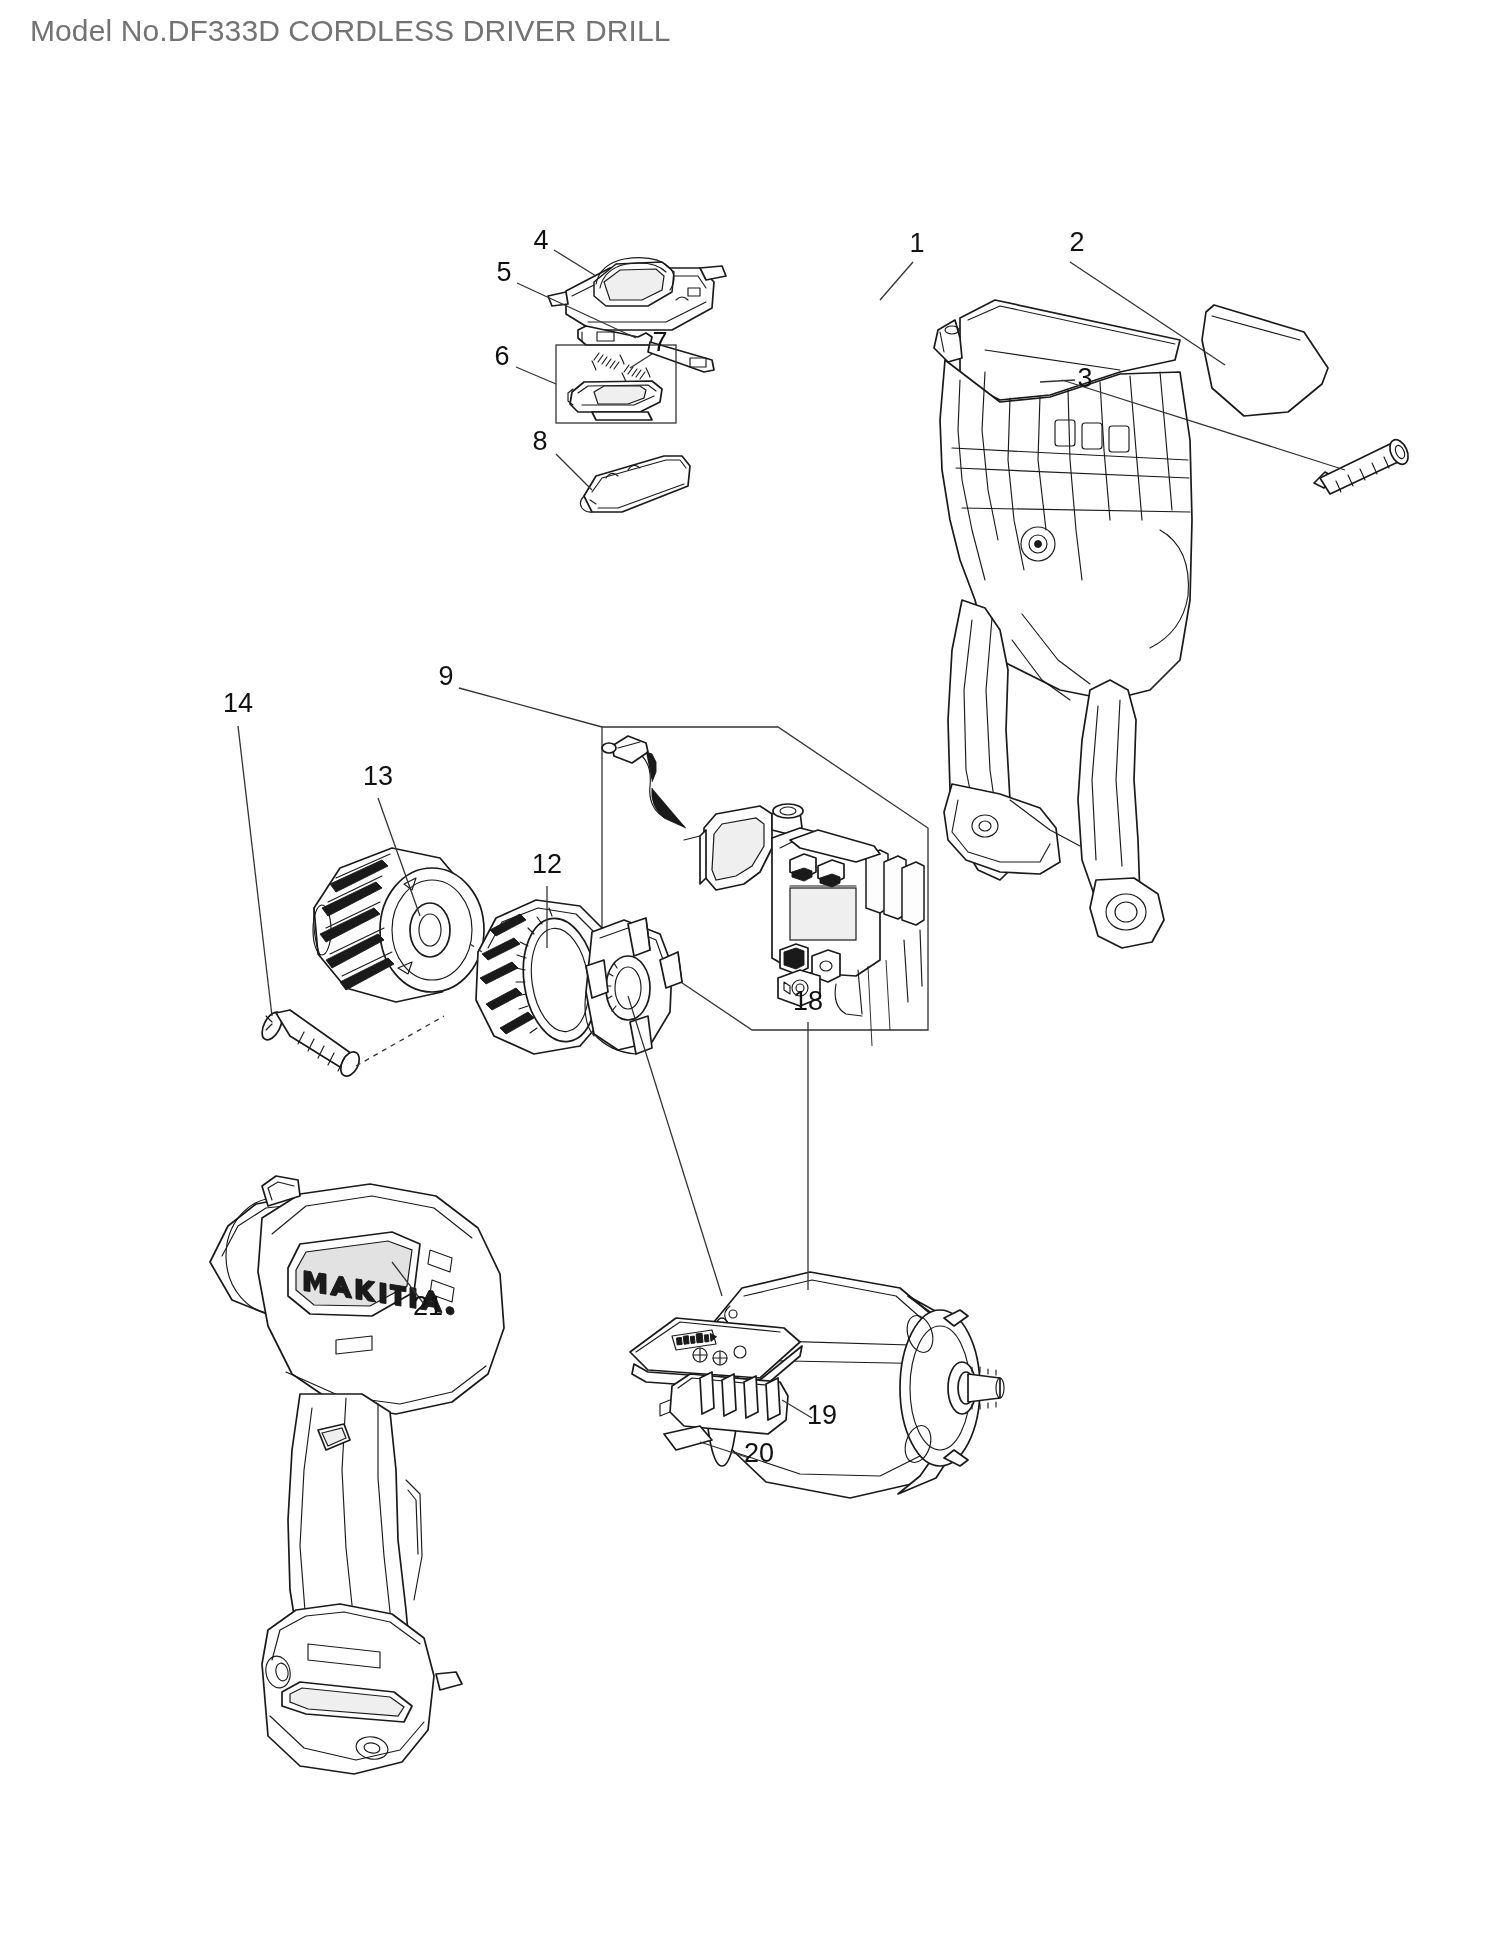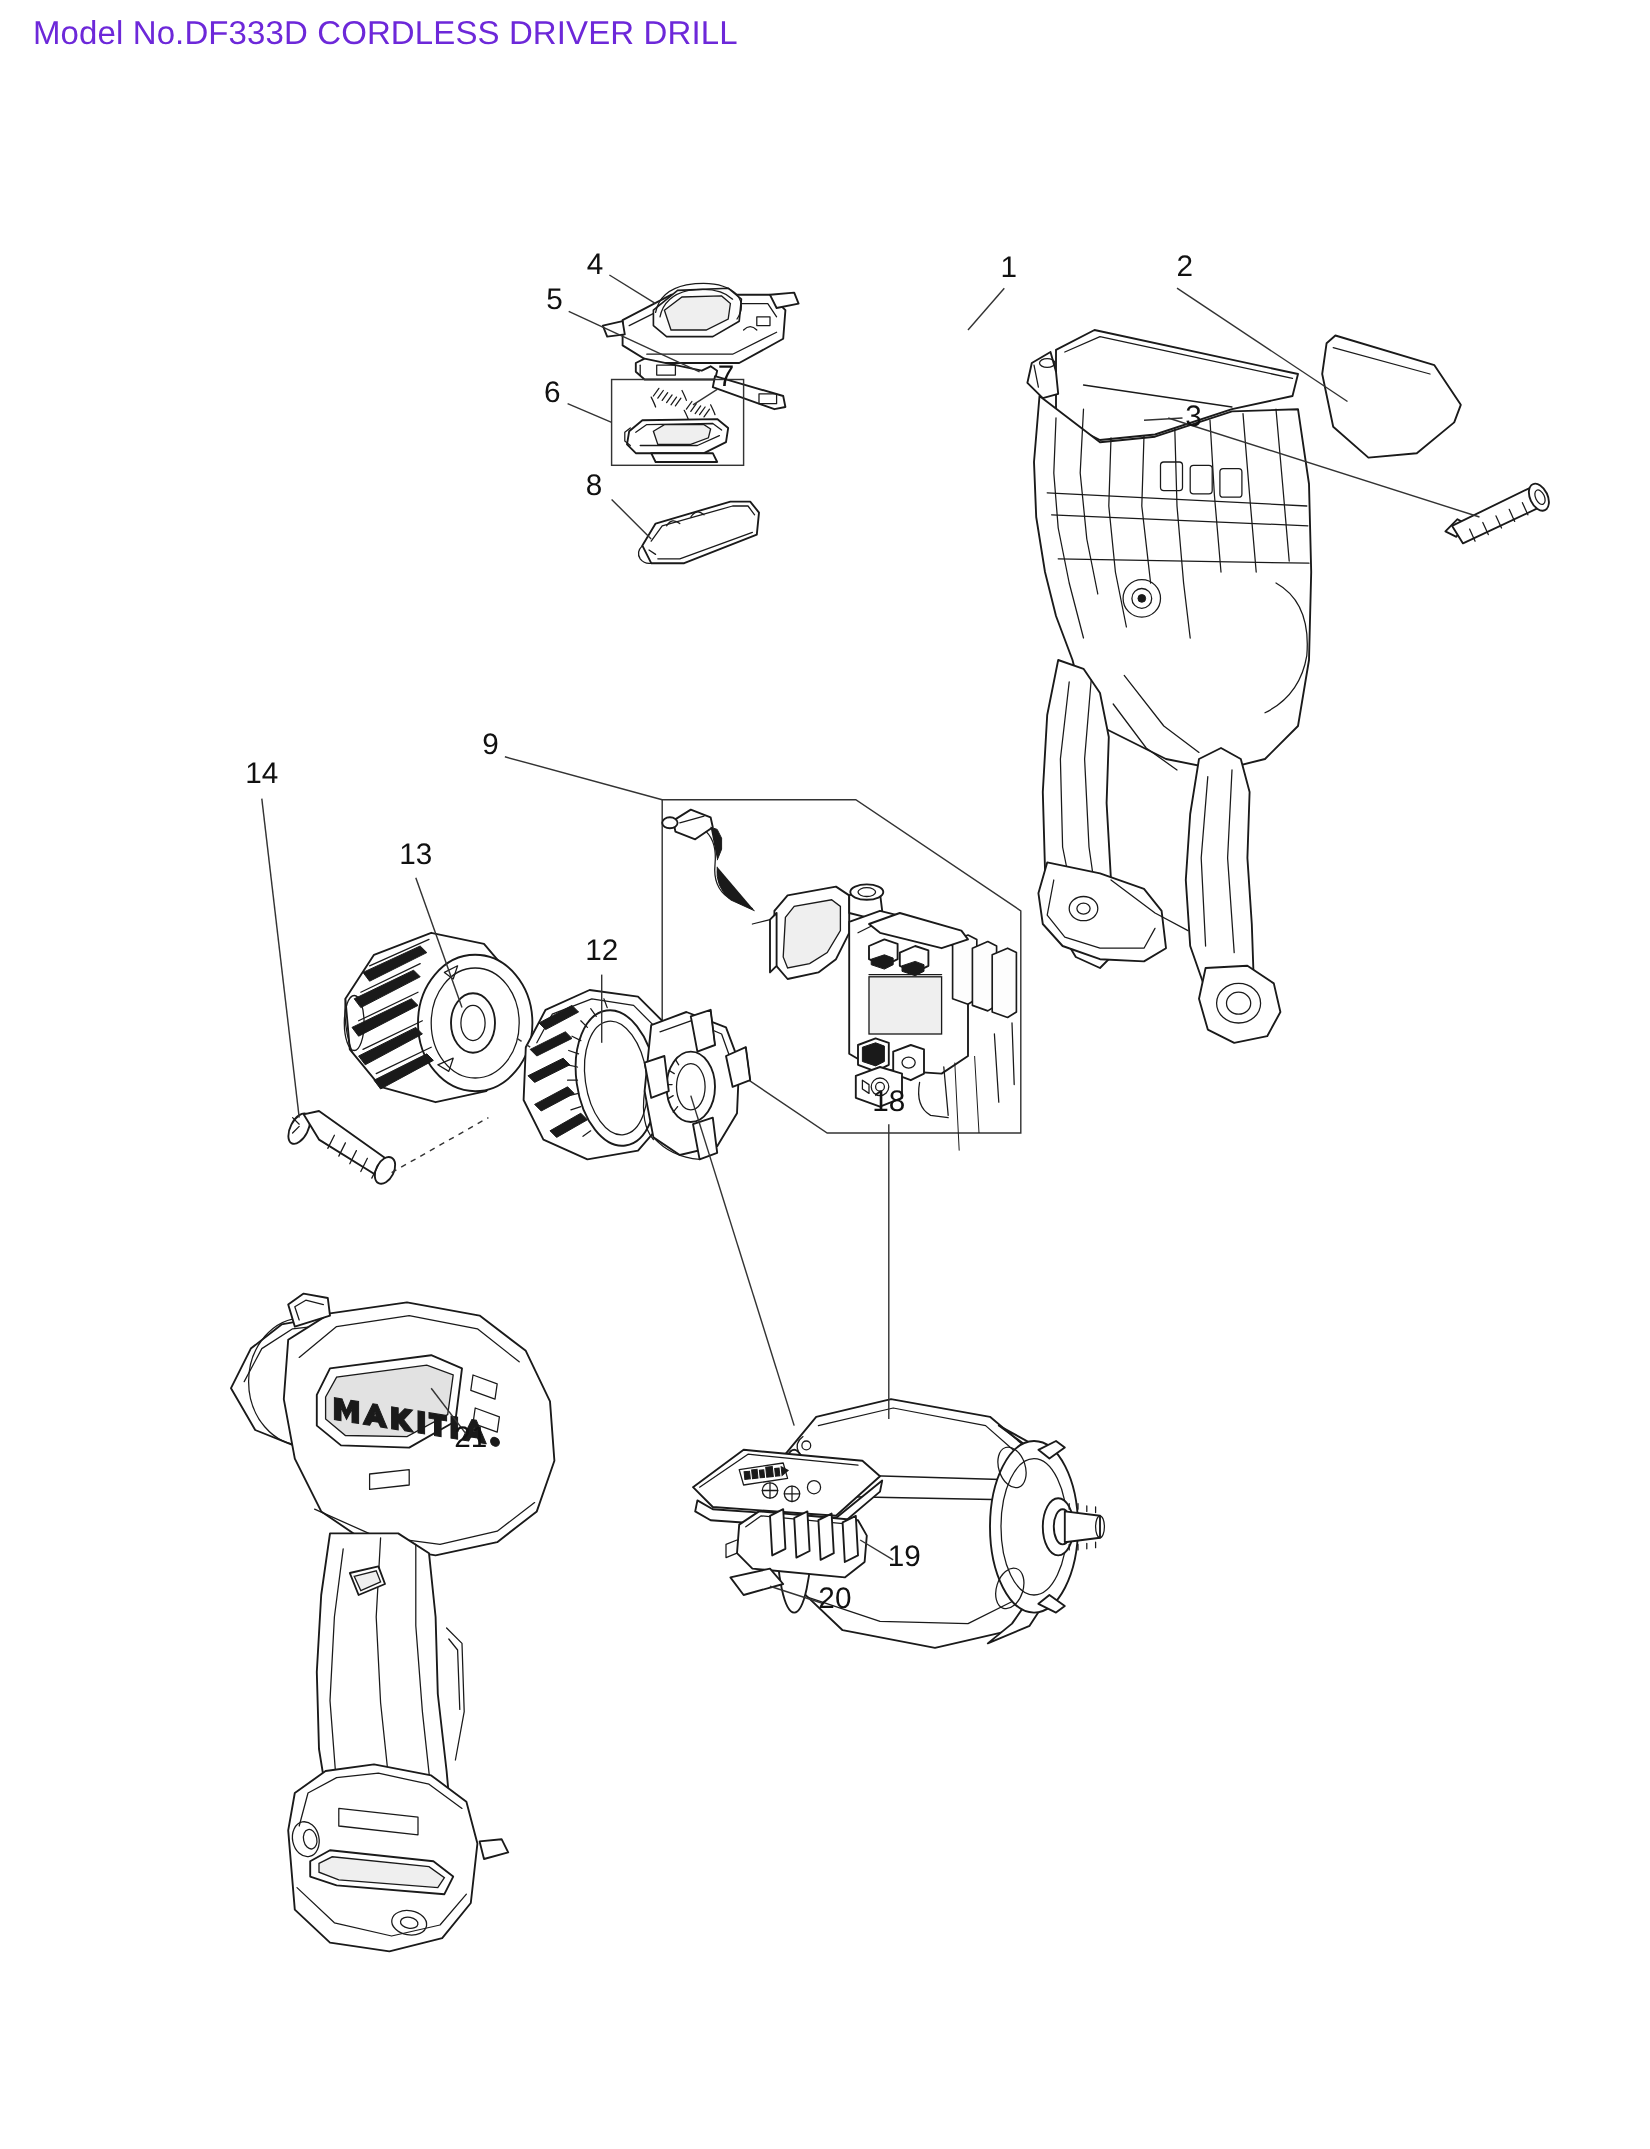--- a/index.html
+++ b/index.html
@@ -15,21 +15,21 @@
     width: 1500px;
     height: 1954px;
     background: #ffffff;
     overflow: hidden;
   }
   #title {
     position: absolute;
     left: 30px;
     top: 14px;
     font-size: 30px;
-    color: #6d28d9;
+    color: #737373;
     letter-spacing: 0.1px;
     white-space: nowrap;
   }
   #diagram {
     position: absolute;
     left: 0;
     top: 0;
     width: 1500px;
     height: 1954px;
   }

